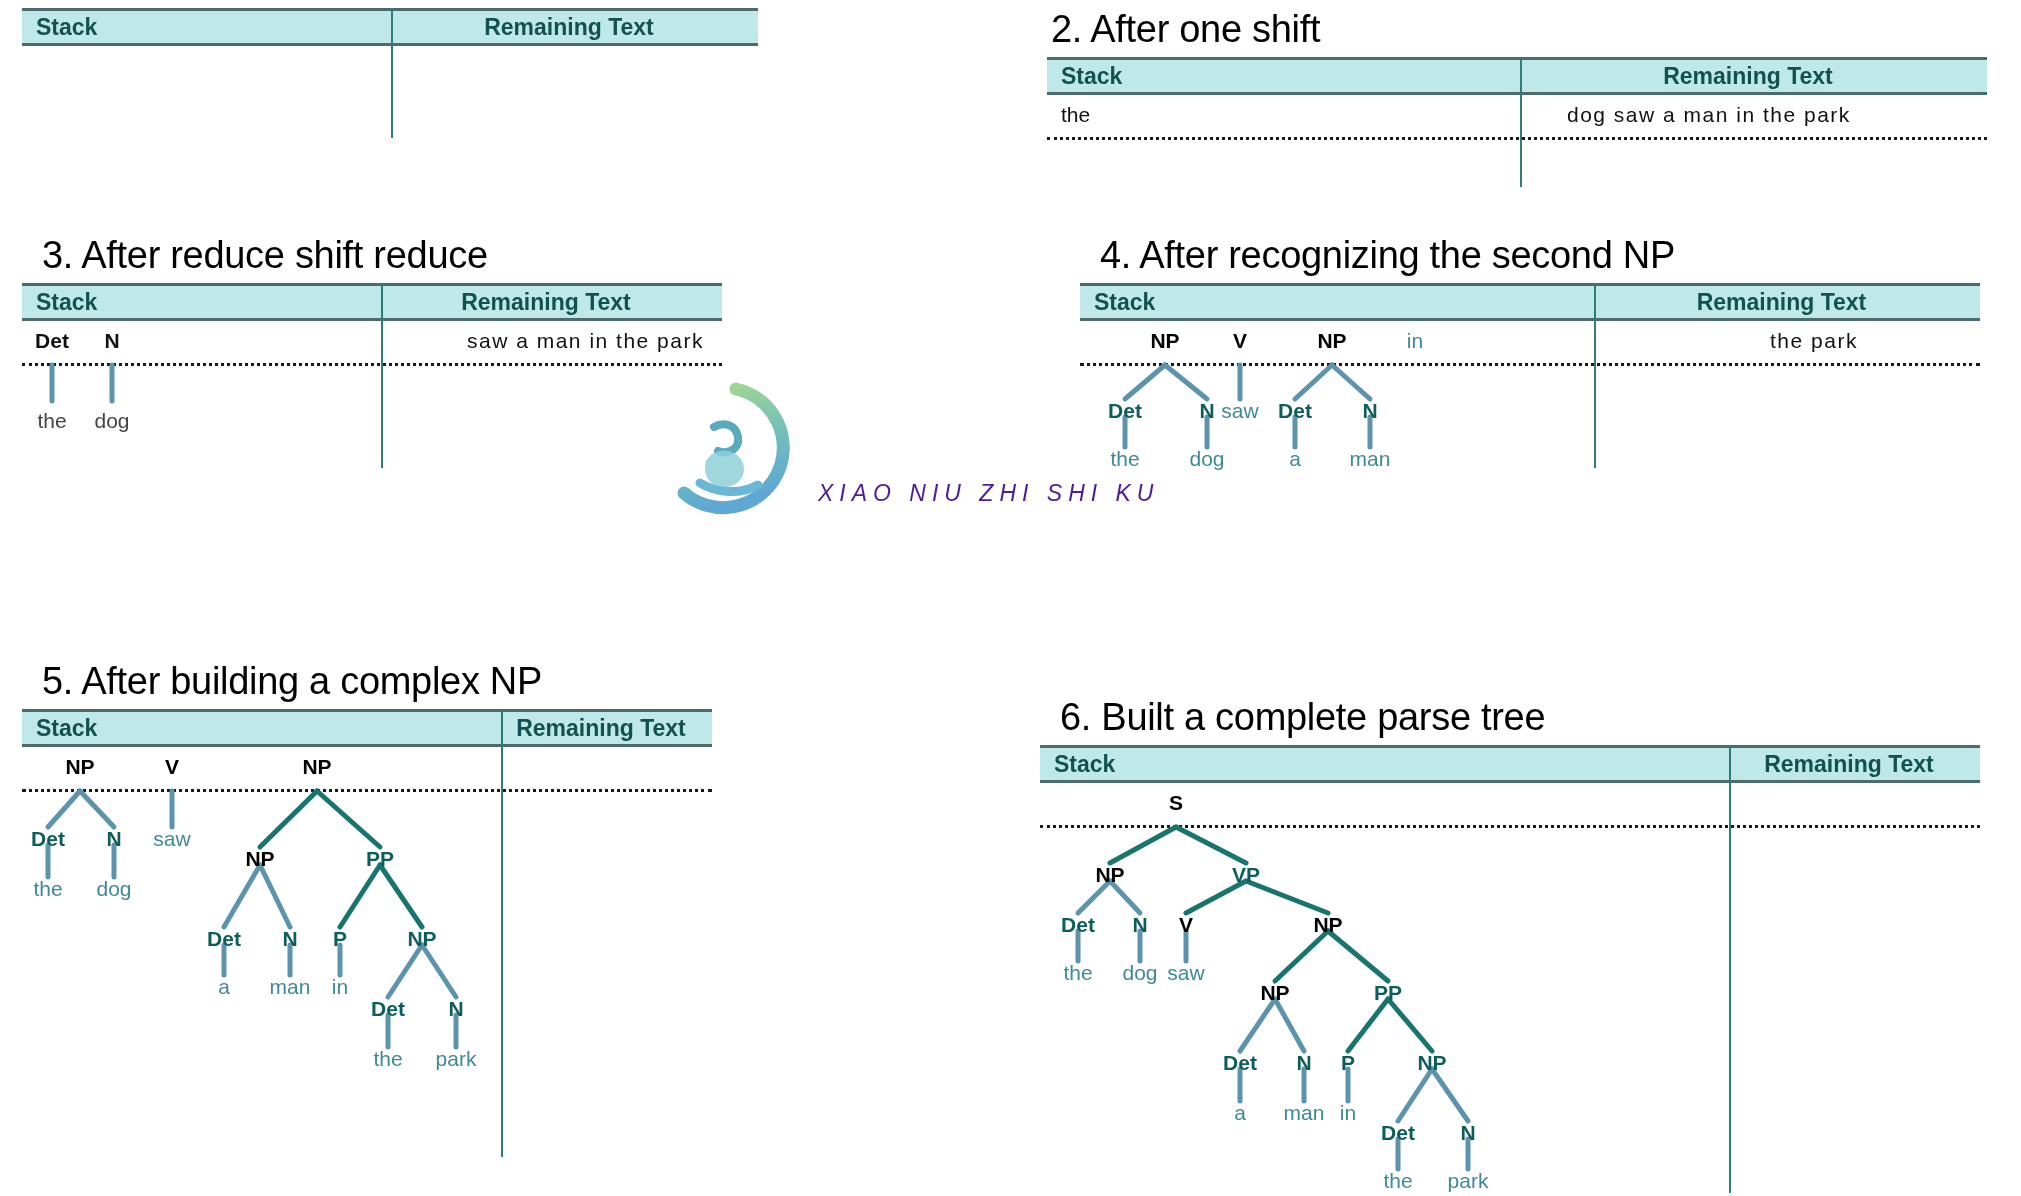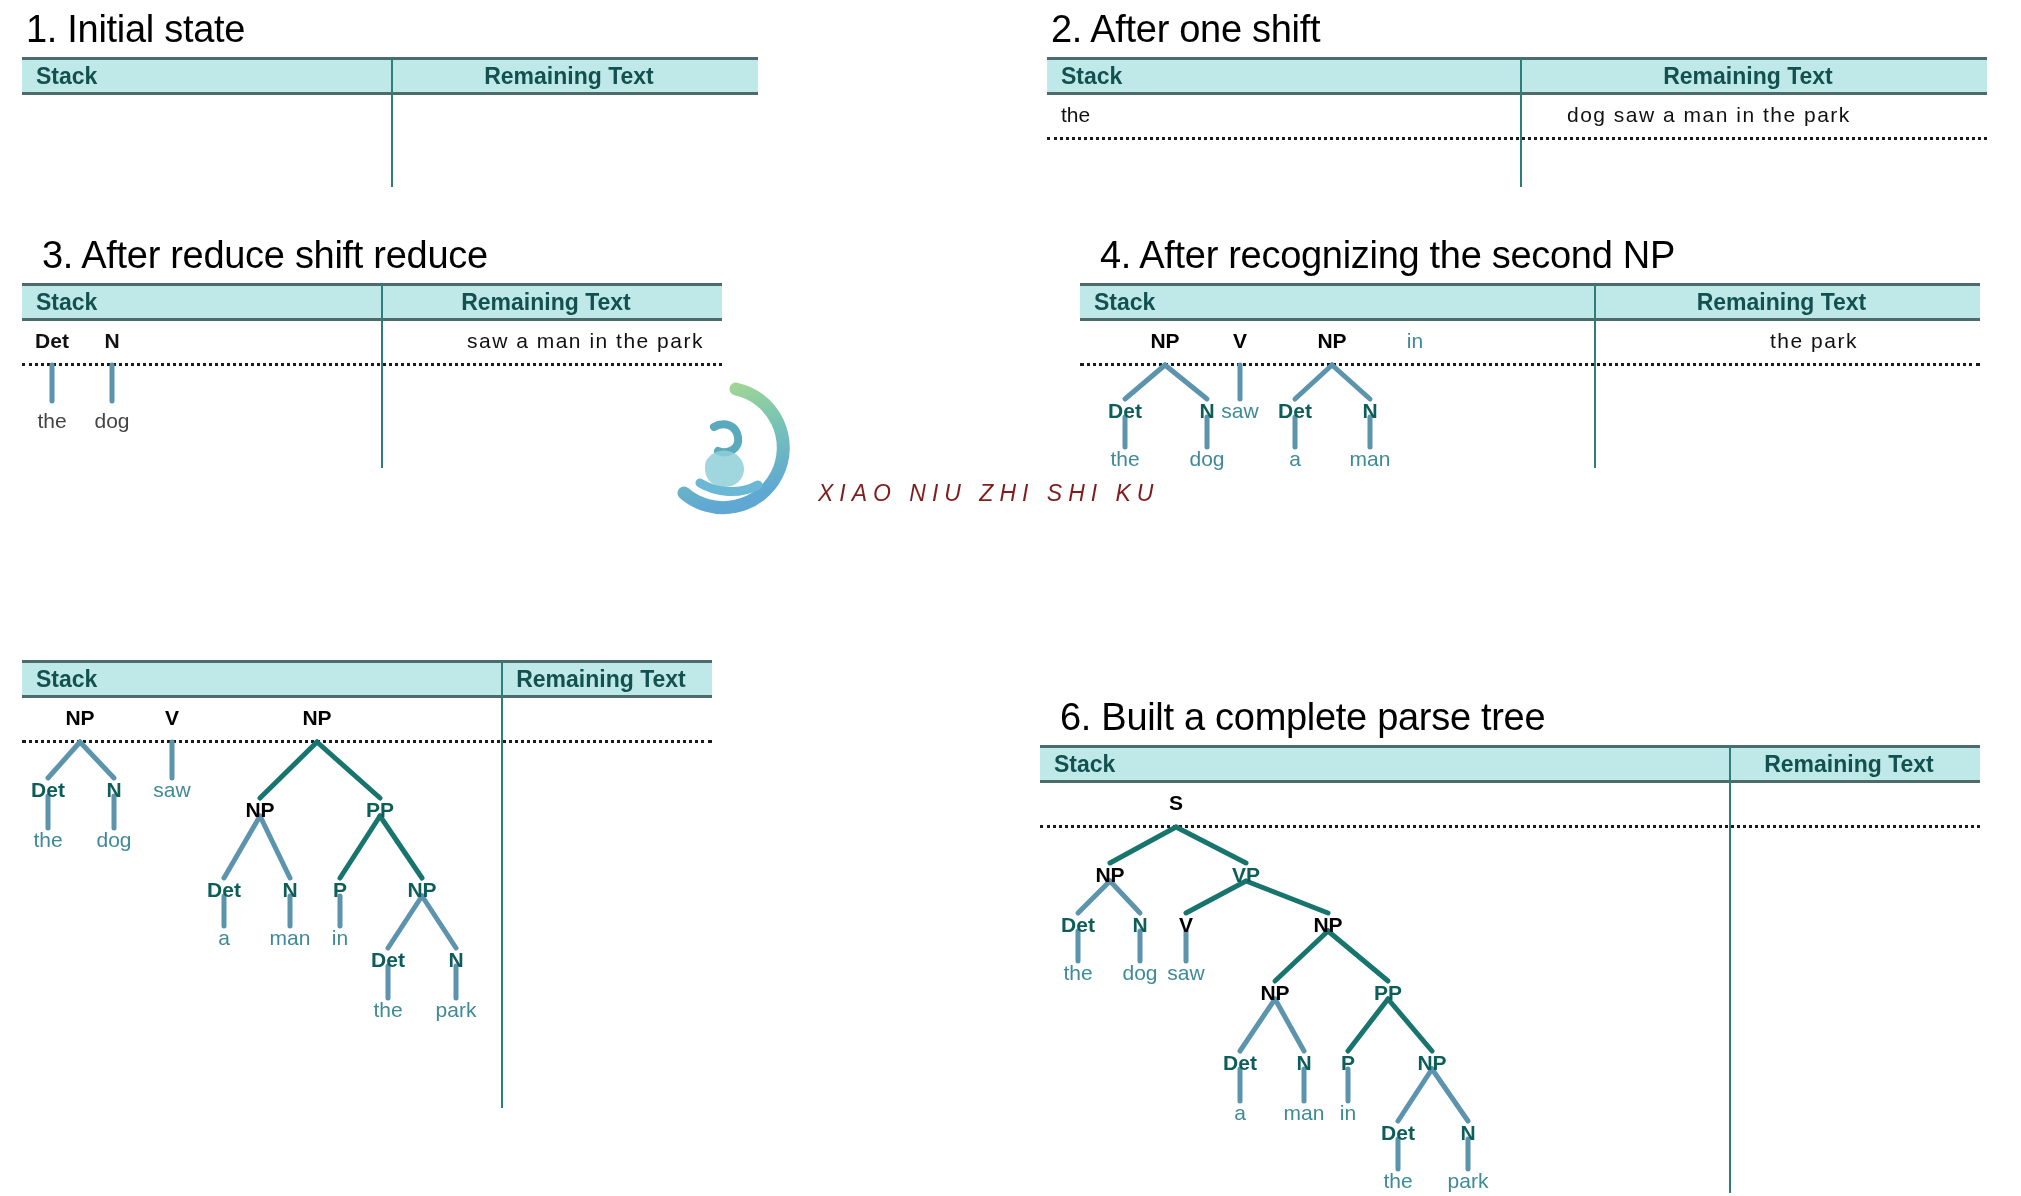--- a/index.html
+++ b/index.html
@@ -101,29 +101,28 @@
   }
   .wm-cn{
     position:absolute;left:215px;top:10px;
     font-family:"DejaVu Sans",sans-serif;
     font-size:56px;color:#9a9a9a;
     letter-spacing:4px;white-space:nowrap;
   }
   .wm-py{
     position:absolute;left:178px;top:80px;
     font-family:"Liberation Sans",sans-serif;
-    font-size:23px;color:#7f1d1d;
+    font-size:23px;color:#4c1d95;
     letter-spacing:6px;white-space:nowrap;font-style:italic;
   }
 </style>
 </head>
 <body>
 
 <div class="panel" style="left:0px;top:8px;width:760px;">
-  <div class="panel-title">1. Initial state</div>
   <div class="table-wrap" style="width:736px;margin-left:22px;height:130px;">
     <div class="thead">
       <div class="th stack" style="width:370px;">Stack</div>
       <div class="th remaining">Remaining Text</div>
     </div>
     <div class="vdiv" style="left:369px;height:130px;"></div>
   </div>
 </div>
 
 <div class="panel" style="left:1025px;top:8px;width:760px;">
@@ -207,20 +206,21 @@
       <div class="leaf" style="left:45px;top:126px;">the</div>
       <div class="leaf" style="left:127px;top:126px;">dog</div>
       <div class="leaf" style="left:215px;top:126px;">a</div>
       <div class="leaf" style="left:290px;top:126px;">man</div>
     </div>
     <div class="vdiv" style="left:514px;height:185px;"></div>
   </div>
 </div>
 
 <div class="panel" style="left:22px;top:660px;width:740px;">
+  <div class="panel-title" style="padding-left:20px;">5. After building a complex NP</div>
   <div class="table-wrap" style="width:690px;margin-left:0px;height:448px;">
     <div class="thead">
       <div class="th stack" style="width:480px;">Stack</div>
       <div class="th remaining">Remaining Text</div>
     </div>
     <div class="tbody" style="height:410px;position:relative;">
       <div class="dotted" style="top:42px;"></div>
 
       <svg class="edges" width="480" height="410">
 

